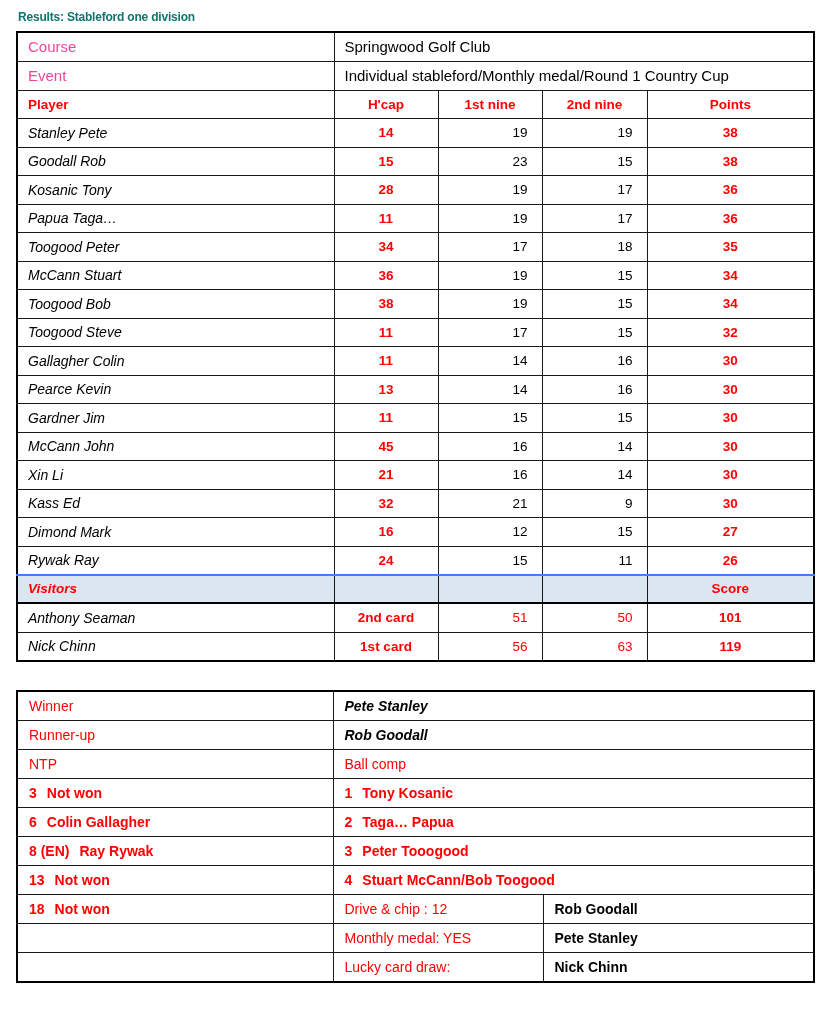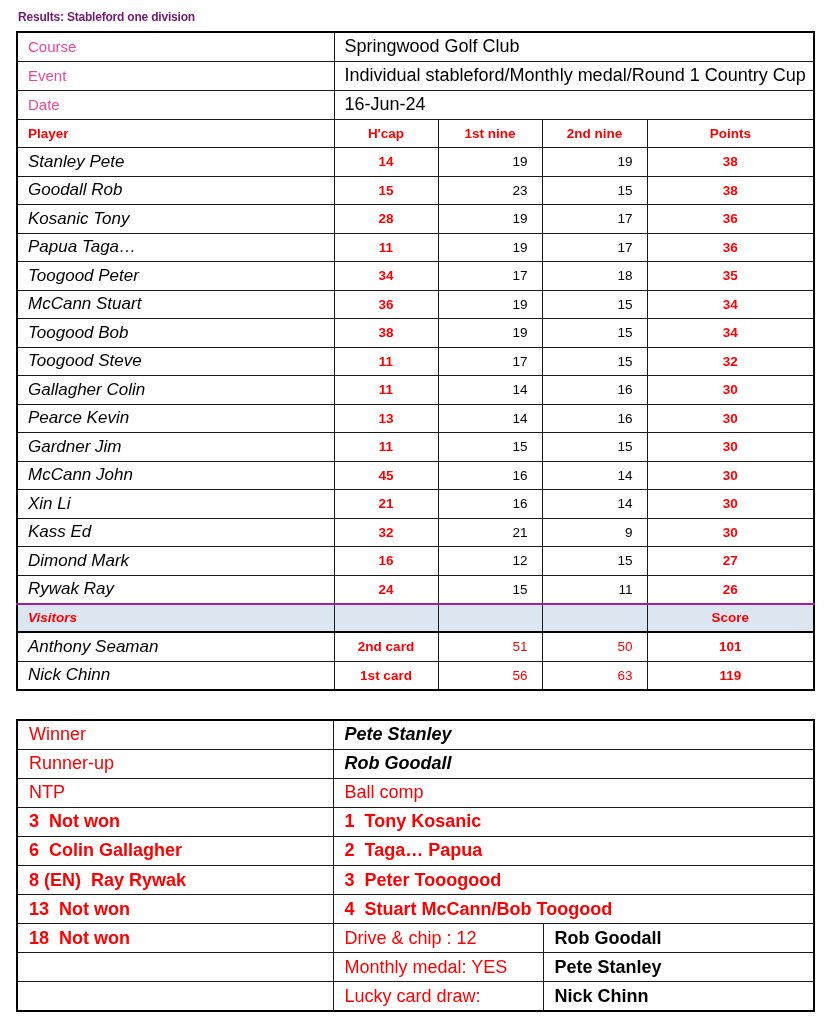--- a/index.html
+++ b/index.html
@@ -6,21 +6,21 @@
   html, body {
     margin: 0; padding: 0;
     background: #ffffff;
     width: 833px;
     font-family: "Liberation Sans", sans-serif;
     color: #000;
   }
   .page { width: 833px; height: 1024px; padding: 10px 16px 0 16px; }
 
   .title {
-    color: #701a75;
+    color: #0f766e;
     font-weight: 700;
     font-size: 12px;
     margin: 0 0 7px 2px;
     letter-spacing: -0.2px;
   }
 
   table {
     border-collapse: collapse;
     table-layout: fixed;
     width: 797px;
@@ -42,36 +42,36 @@
 
   .red { color: #ff0000; }
   .bold { font-weight: 700; }
   .italic { font-style: italic; }
 
   .cell-left   { text-align: left;  padding-left: 10px; }
   .cell-center { text-align: center; }
   .cell-right  { text-align: right; padding-right: 14px; }
 
   .info-label { font-size: 15px; color: #ec4899; }
-  .info-value { font-size: 18px; }
+  .info-value { font-size: 15px; }
 
   .hdr { font-weight: 700; color: #ff0000; }
 
-  .player-name { font-style: italic; font-size: 17px; }
+  .player-name { font-style: italic; font-size: 14px; }
 
   .visitors-row td {
     background: #dce6f1;
-    border-top: 2px solid #a21caf;
+    border-top: 2px solid #3b82f6;
     border-bottom: 2px solid #000;
   }
 
   
   .t2 { margin-top: 28px; }
   .t2 tr { height: 29.1px; }
-  .t2 td { font-size: 18px; padding-left: 11px; }
+  .t2 td { font-size: 14px; padding-left: 11px; }
 
   .prize-label { color: #ff0000; }
   .prize-winner { font-weight: 700; font-style: italic; }
   .comp-entry { color: #ff0000; font-weight: 700; font-size: 13.5px; }
   .comp-entry .num { display: inline-block; margin-right: 10px; }
   .extra-name { font-weight: 700; }
 </style>
 </head>
 <body>
 
@@ -90,24 +90,20 @@
 
     <tbody>
         <tr class="info-row">
       <td class="info-label cell-left">Course</td>
       <td class="info-value cell-left" colspan="4">Springwood Golf Club</td>
     </tr>
     <tr class="info-row">
       <td class="info-label cell-left">Event</td>
       <td class="info-value cell-left" colspan="4">Individual stableford/Monthly medal/Round 1 Country Cup</td>
     </tr>
-    <tr class="info-row">
-      <td class="info-label cell-left">Date</td>
-      <td class="info-value cell-left" colspan="4">16-Jun-24</td>
-    </tr>
 
     <tr>
       <td class="hdr cell-left">Player</td>
       <td class="hdr cell-center">H'cap</td>
       <td class="hdr cell-center">1st nine</td>
       <td class="hdr cell-center">2nd nine</td>
       <td class="hdr cell-center">Points</td>
     </tr>
 
     <tr>

